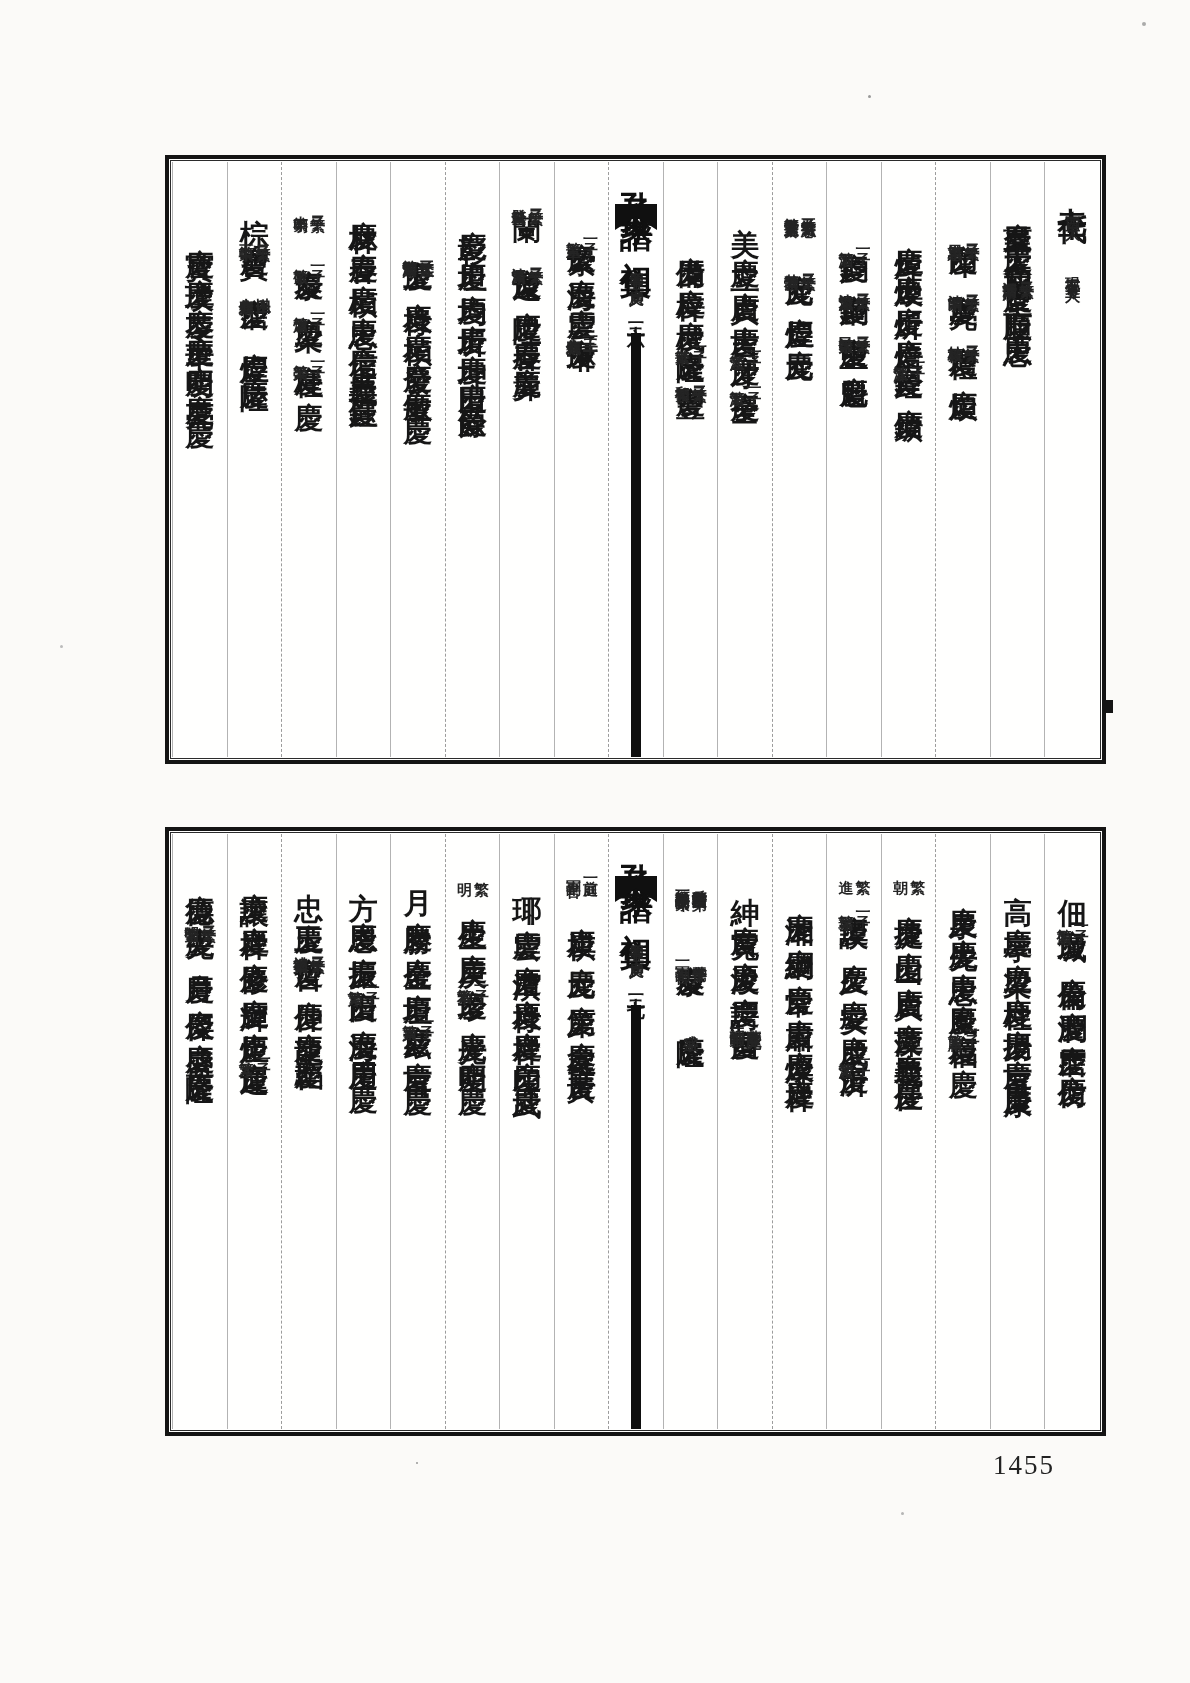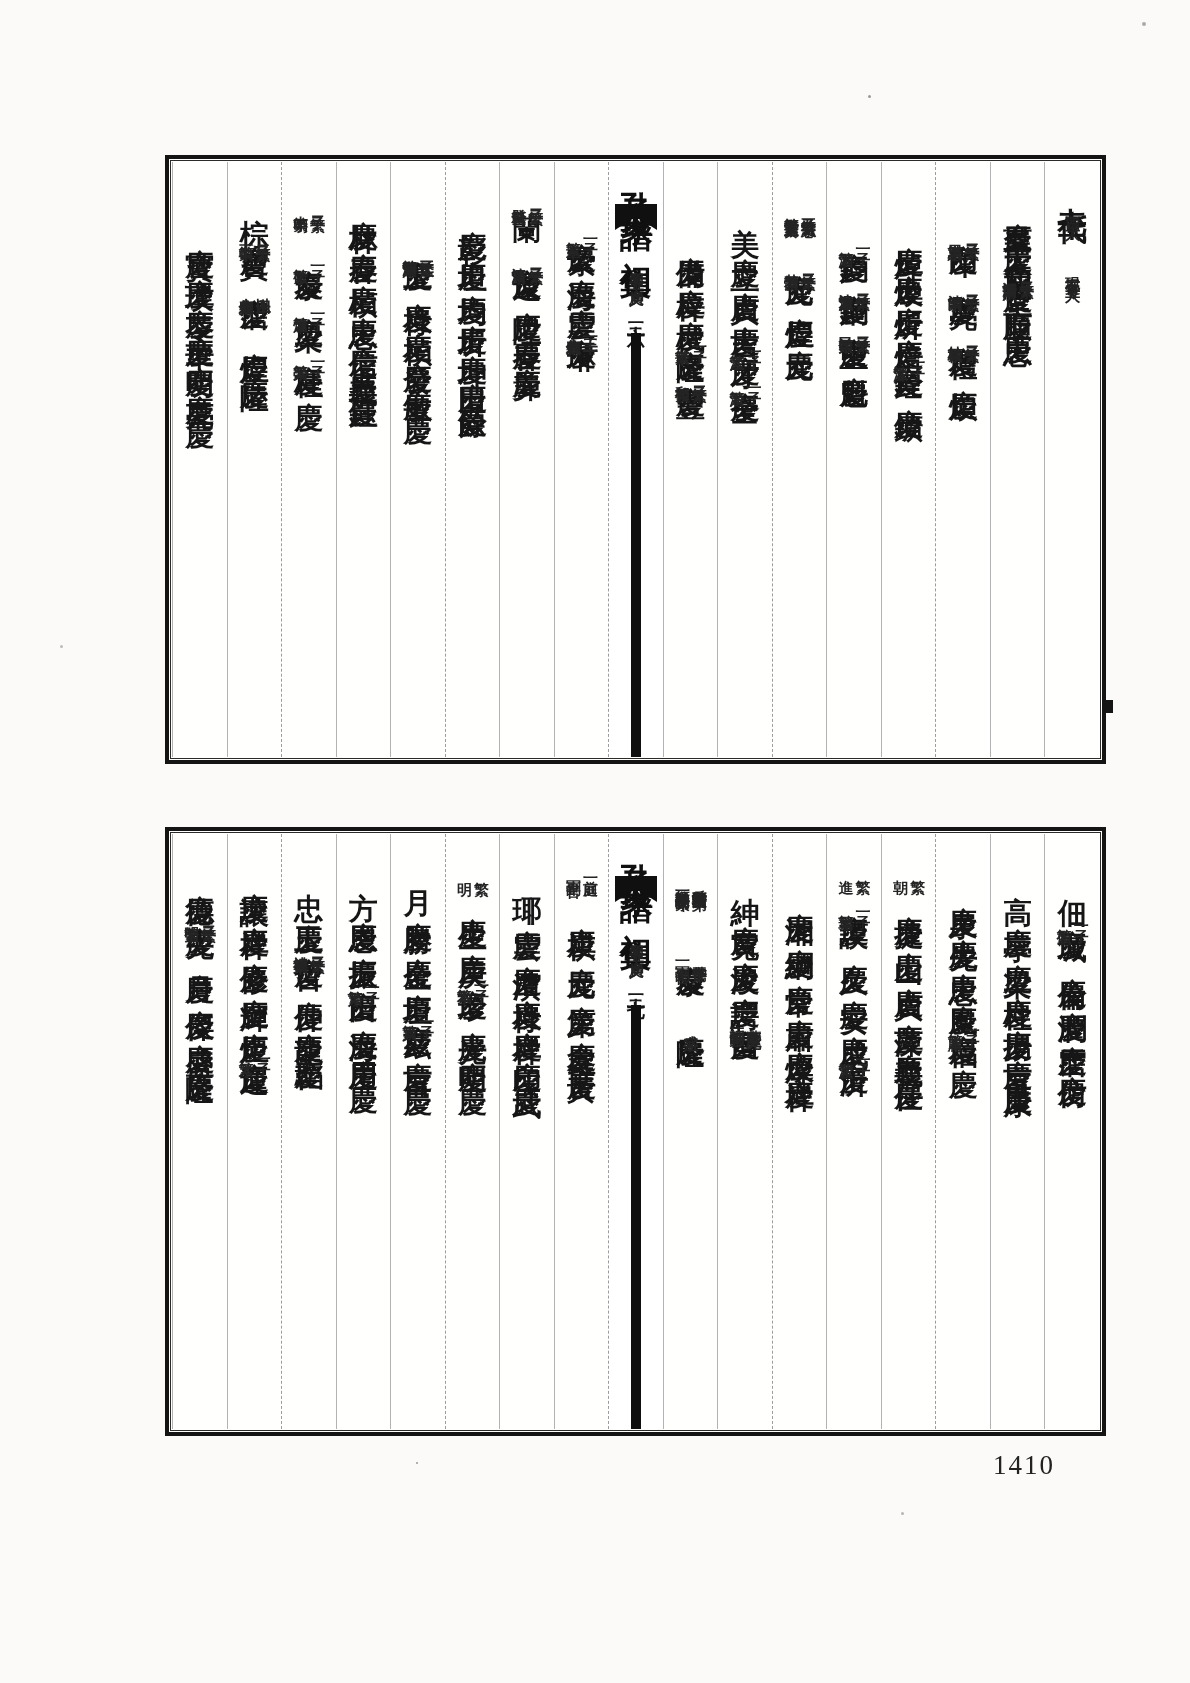--- a/index.html
+++ b/index.html
@@ -82,21 +82,21 @@
     position:absolute;left:993px;top:1450px;
     font-size:27px;letter-spacing:2px;color:#222;
     font-family:"Liberation Serif","DejaVu Serif",serif;
   }
   .artifact{position:absolute;border-radius:50%;}
   #edge-tick{position:absolute;left:1106px;top:700px;width:7px;height:13px;background:#151515;border-radius:0;}
 </style>
 </head>
 <body>
 
-<div id="page-number">1410</div>
+<div id="page-number">1455</div>
 
 <div class="artifact" style="left:868px;top:95px;width:3px;height:3px;background:#999;"></div>
 <div class="artifact" style="left:1142px;top:22px;width:4px;height:4px;background:#aaa;"></div>
 <div class="artifact" style="left:60px;top:645px;width:3px;height:3px;background:#bbb;"></div>
 <div class="artifact" style="left:901px;top:1512px;width:3px;height:3px;background:#b5b5b5;"></div>
 <div class="artifact" style="left:416px;top:1462px;width:2px;height:2px;background:#999;"></div>
 <div id="edge-tick"></div>
 
 <div class="block" id="top-block">
     <div class="inner-frame"></div>

